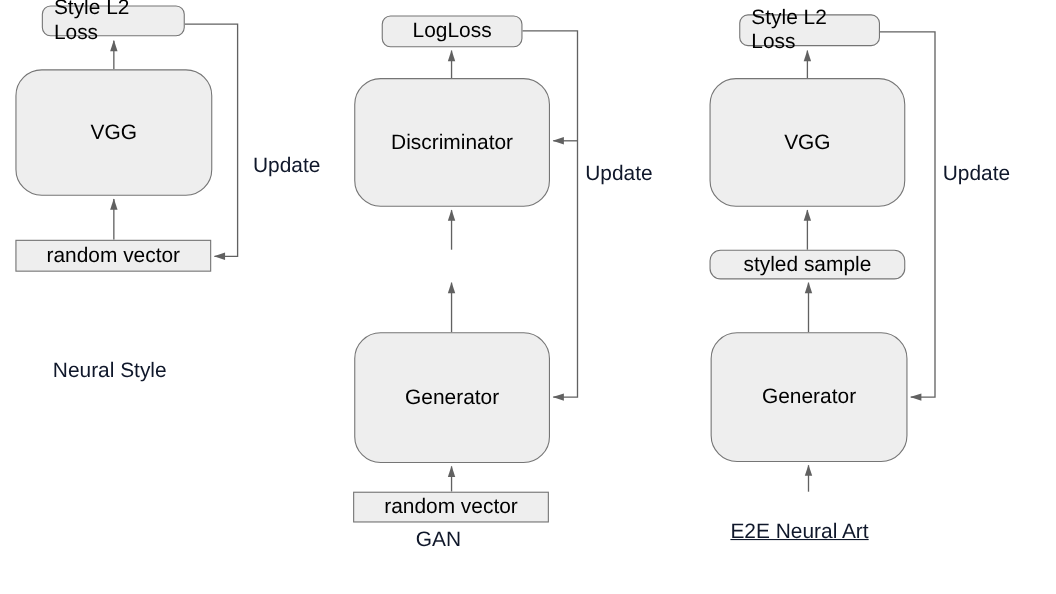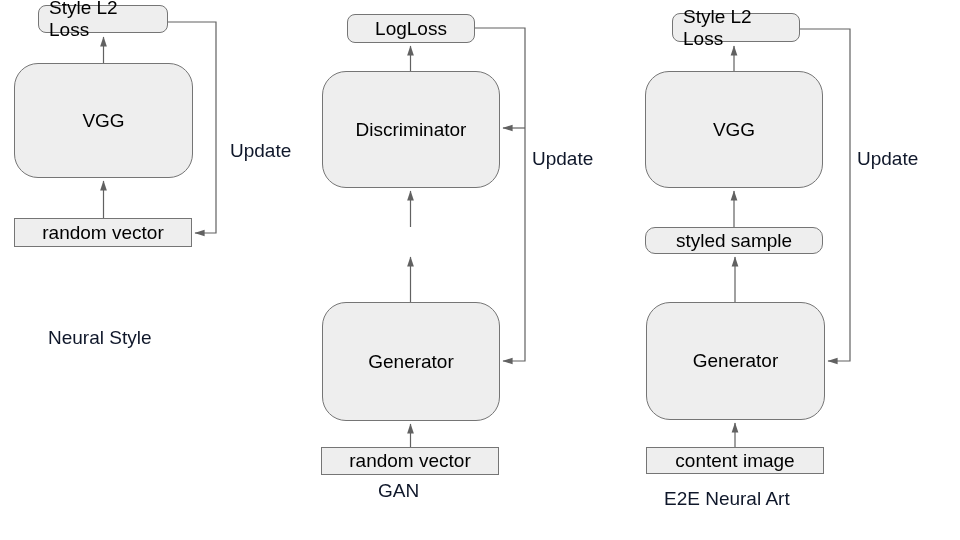--- a/index.html
+++ b/index.html
@@ -112,19 +112,18 @@
 
   <div class="box pill loss-wrap" style="left:672px; top:13px; width:128px; height:29px;">Style L2
 Loss</div>
 
   <div class="box big" style="left:645px; top:71px; width:178px; height:117px;">VGG</div>
 
   <div class="box" style="left:645px; top:227px; width:178px; height:27px;border-radius:10px;">styled sample</div>
 
   <div class="box big" style="left:646px; top:302px; width:179px; height:118px;">Generator</div>
 
-  <div class="box" style="left:646px; top:447px; width:178px; height:27px;">content image</div>
 
   <div class="label" style="left:857px; top:148px;">Update</div>
 
-  <div class="label" style="left:664px; top:488px;">E2E Neural Art</div>
+  <div class="label" style="left:664px; top:473px;text-decoration:underline;">E2E Neural Art</div>
 
 </div>
 
 </body></html>

